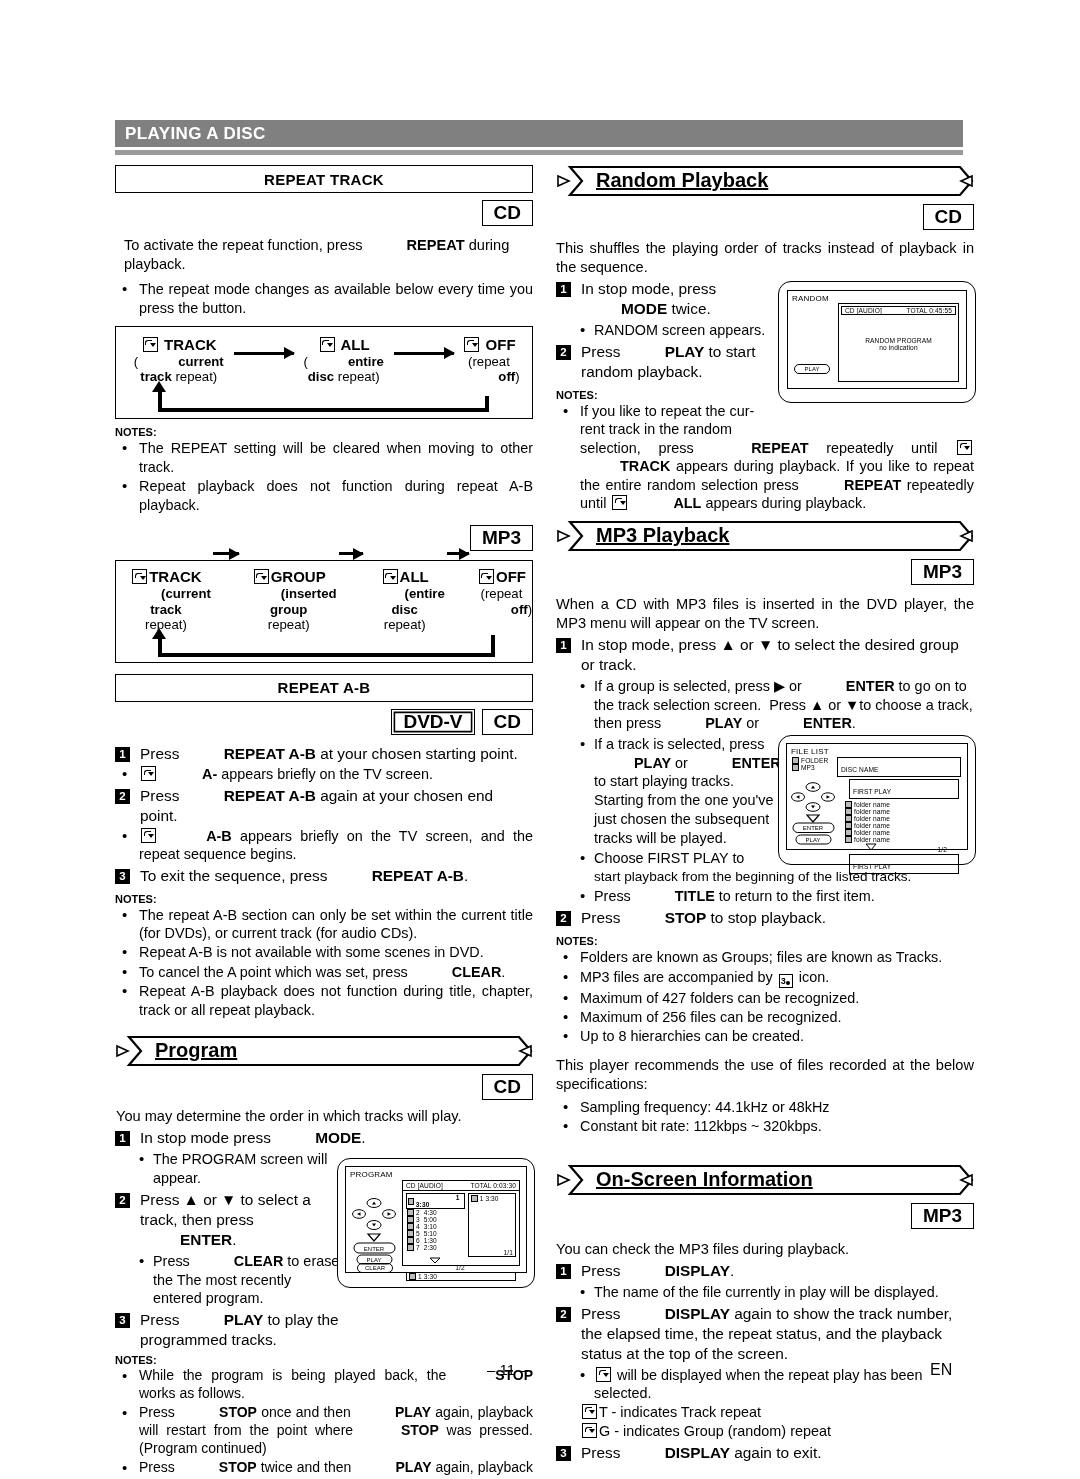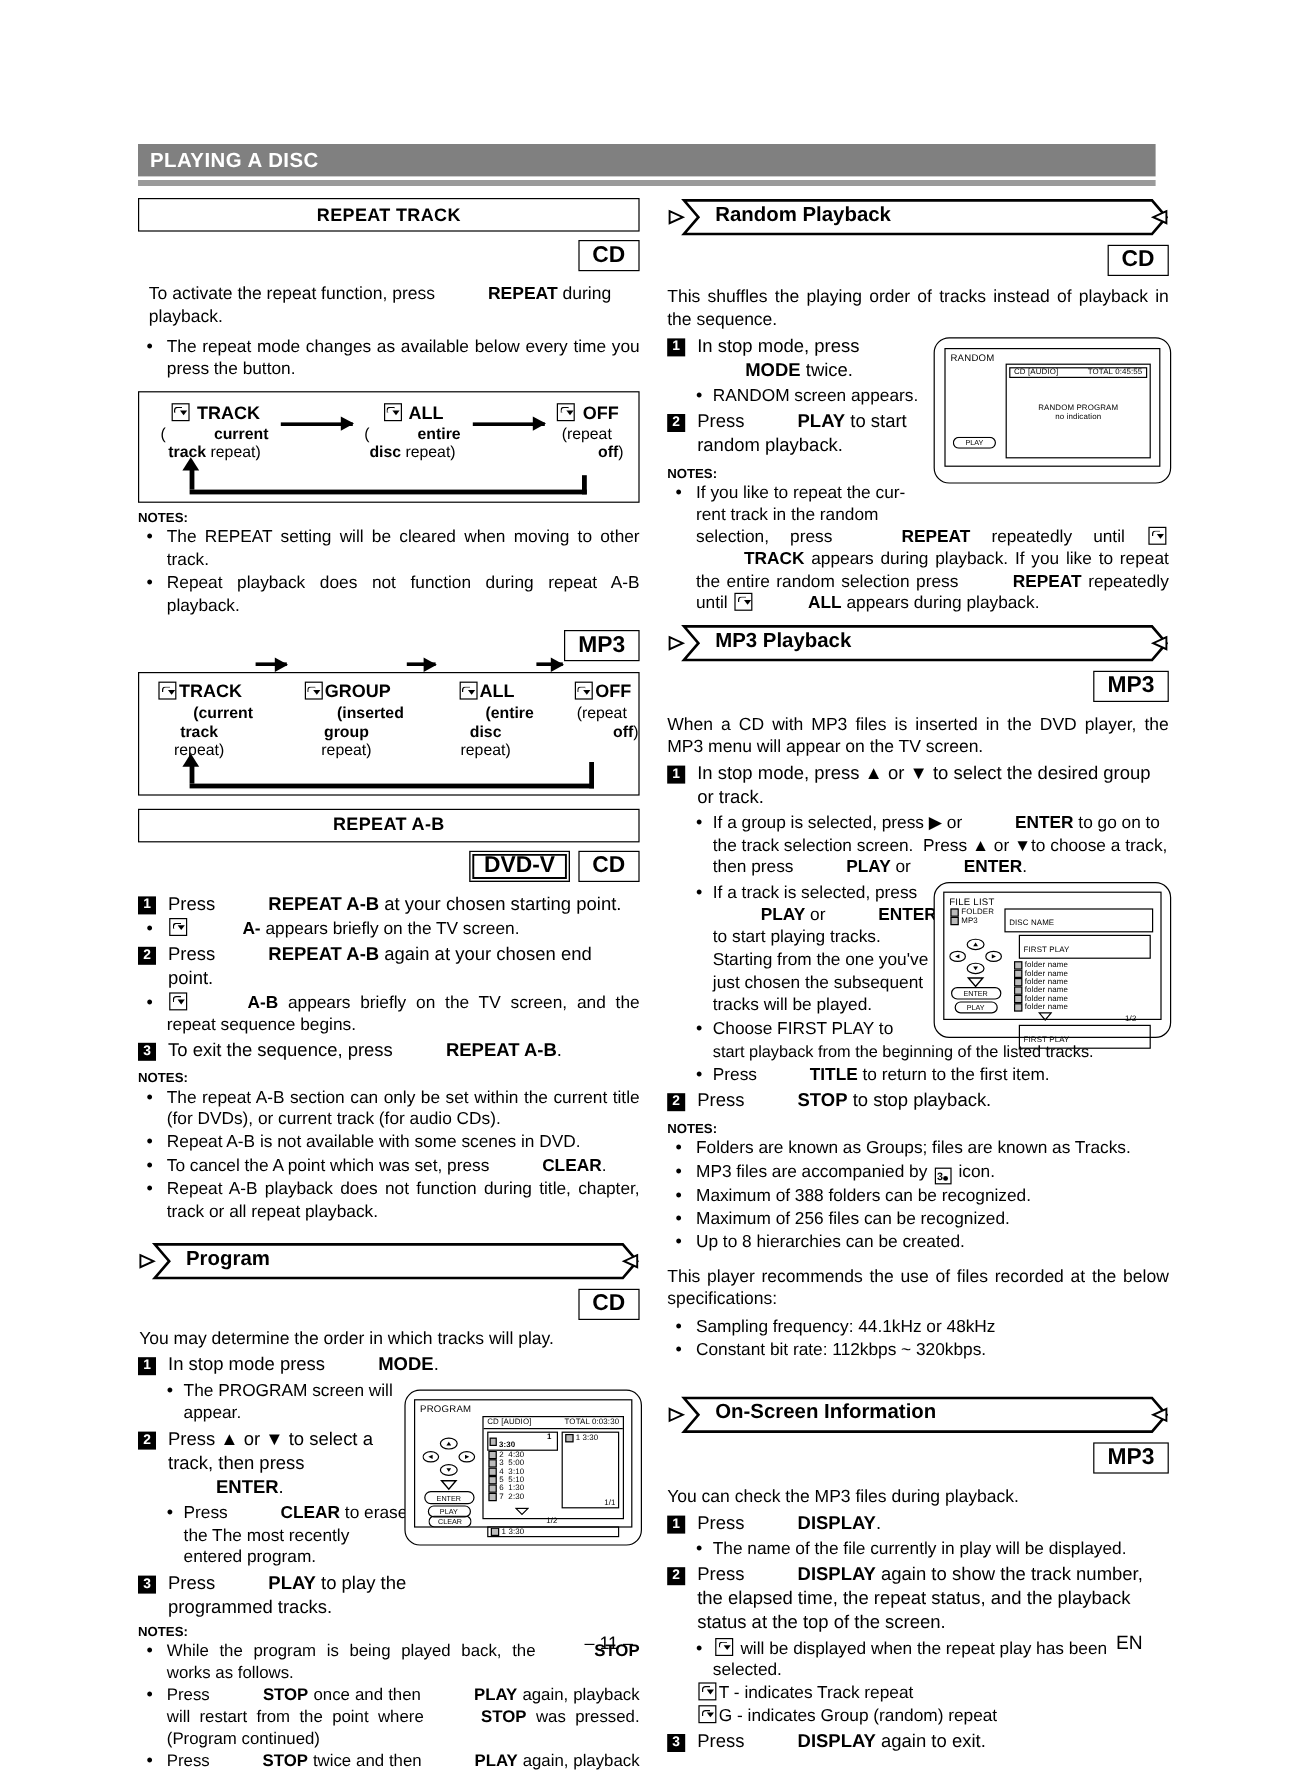--- a/index.html
+++ b/index.html
@@ -29,21 +29,21 @@
   
   .boxtitle{
     border:1.6px solid #000;height:26px;display:flex;align-items:center;
     justify-content:center;font-weight:bold;font-size:15px;letter-spacing:.3px;
   }
 
   
   .ribbon{position:relative;height:32px;margin:0 0 0 0;}
   .ribbon svg{position:absolute;left:0;top:0;}
   .ribbon .label{
-    position:absolute;left:40px;top:4px;font-weight:bold;font-size:17px;
+    position:absolute;left:40px;top:4px;font-weight:bold;font-size:20px;text-decoration:underline;
   }
 
   
   .badgerow{display:flex;justify-content:flex-end;gap:7px;margin-top:7px;}
   .badge{
     border:1.8px solid #000;font-weight:bold;font-size:19px;
     padding:1px 11px 2px;line-height:1.12;
   }
   .badge.dbl{box-shadow:inset 0 0 0 1.6px #fff, inset 0 0 0 3.2px #000;}
 
@@ -573,21 +573,21 @@
 
     <div class="step">
       <span class="stepnum">2</span>
       Press <b>STOP</b> to stop playback.
     </div>
 
     <div class="notes">NOTES:</div>
     <ul class="b">
       <li>Folders are known as Groups; files are known as Tracks.</li>
       <li>MP3 files are accompanied by <span class="mp3i">3</span> icon.</li>
-      <li>Maximum of 388 folders can be recognized.</li>
+      <li>Maximum of 427 folders can be recognized.</li>
       <li>Maximum of 256 files can be recognized.</li>
       <li>Up to 8 hierarchies can be created.</li>
     </ul>
 
     <div class="p" style="margin-top:10px;">This player recommends the use of files recorded at the below specifications:</div>
     <ul class="b" style="margin-top:4px;">
       <li>Sampling frequency: 44.1kHz or 48kHz</li>
       <li>Constant bit rate: 112kbps ~ 320kbps.</li>
     </ul>
 

